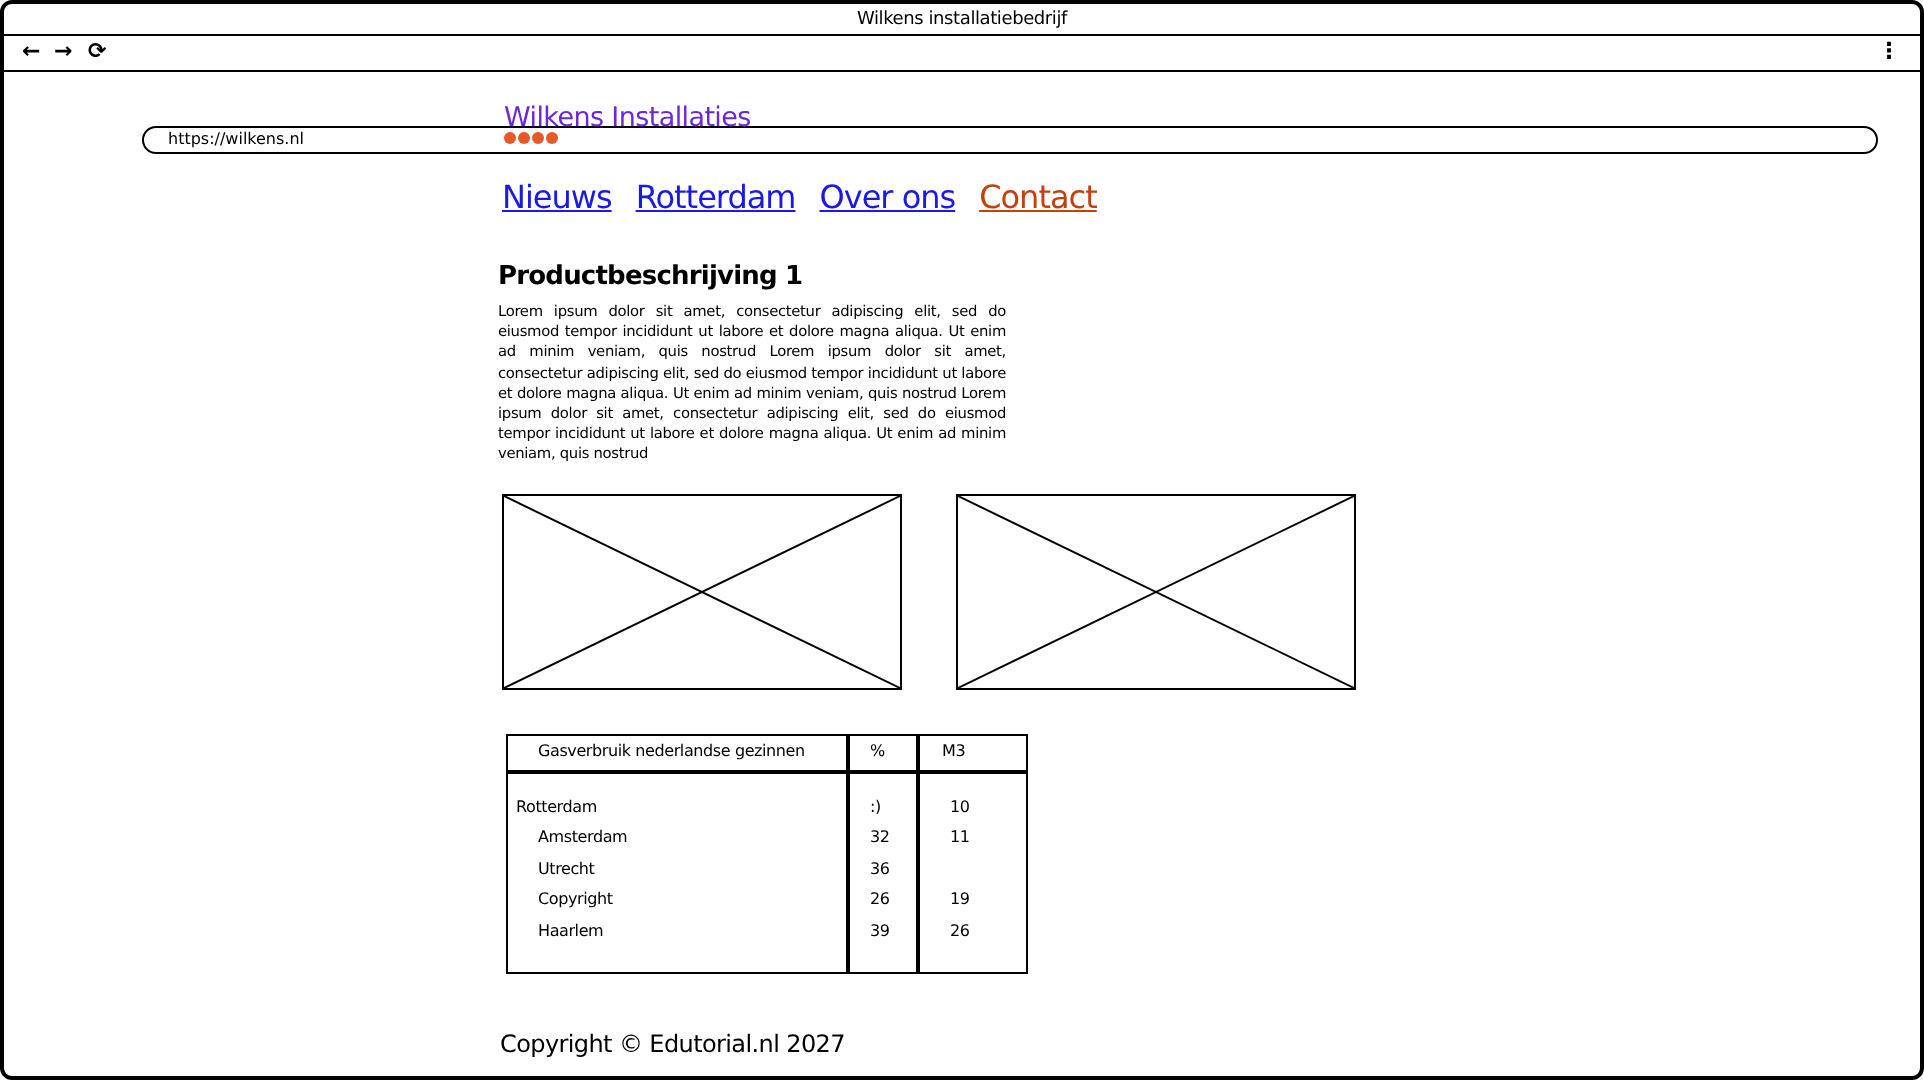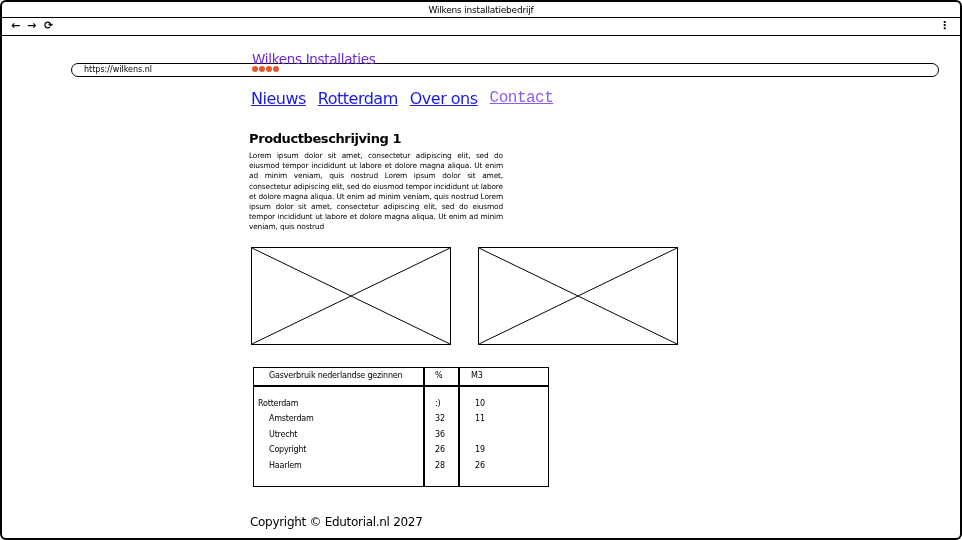--- a/index.html
+++ b/index.html
@@ -43,21 +43,21 @@
   .para {
     position: absolute; left: 247px; top: 149px; width: 254px;
     font-size: 7.4px; line-height: 10.2px; letter-spacing: -0.15px; text-align: justify;
   }
 
   .imgph { position: absolute; top: 245px; width: 200px; height: 98px; border: 1.5px solid #000; }
   .imgph svg { position: absolute; left: 0; top: 0; width: 100%; height: 100%; }
   .img1 { left: 249px; }
   .img2 { left: 476px; }
 
-  .table { position: absolute; left: 251px; top: 365px; width: 296px; height: 120px; border: 1.5px solid #000; }
+  .table { position: absolute; left: 251px; top: 365px; width: 261px; height: 120px; border: 1.5px solid #000; }
   .table .vline { position: absolute; top: 0; bottom: 0; width: 1.5px; background: #000; }
   .table .hline { position: absolute; left: 0; right: 0; top: 17px; height: 1.5px; background: #000; }
   .cell { position: absolute; font-size: 8px; line-height: 10px; letter-spacing: -0.2px; }
   .hdr { top: 3px; }
 
   .footer { position: absolute; left: 248px; top: 513px; font-size: 12px; letter-spacing: -0.3px; }
 </style>
 </head>
 <body>
 
@@ -79,21 +79,21 @@
       <span class="dot" style="background: rgb(232, 89, 42);"></span>
       <span class="dot" style="background: rgb(232, 89, 42);"></span>
       <span class="dot" style="background: rgb(232, 89, 42);"></span>
     </div>
   </div>
 
   <nav class="mainnav">
     <a style="color: rgb(26, 26, 230);">Nieuws</a>
     <a style="color: rgb(26, 26, 230);">Rotterdam</a>
     <a style="color: rgb(26, 26, 230); text-align: center;">Over ons</a>
-    <a style="color: #8b5cf6; font-family: Liberation Mono, monospace;">Contact</a>
+    <a style="color: #c2410c;">Contact</a>
   </nav>
 
   <h2 class="heading">Productbeschrijving 1</h2>
   <p class="para">Lorem ipsum dolor sit amet, consectetur adipiscing elit, sed do eiusmod tempor incididunt ut labore et dolore magna aliqua. Ut enim ad minim veniam, quis nostrud Lorem ipsum dolor sit amet, consectetur adipiscing elit, sed do eiusmod tempor incididunt ut labore et dolore magna aliqua. Ut enim ad minim veniam, quis nostrud Lorem ipsum dolor sit amet, consectetur adipiscing elit, sed do eiusmod tempor incididunt ut labore et dolore magna aliqua. Ut enim ad minim veniam, quis nostrud</p>
 
   <div class="imgph img1" title="image placeholder 1">
     <svg viewBox="0 0 200 98" preserveAspectRatio="none">
       <line x1="0" y1="0" x2="200" y2="98" stroke="#000" stroke-width="1"></line>
       <line x1="200" y1="0" x2="0" y2="98" stroke="#000" stroke-width="1"></line>
     </svg>
@@ -129,19 +129,19 @@
       <div class="cell" style="left:181px; top:62px">36</div>
       <div class="cell" style="left:221px; top:62px"></div>
     </div>
     <div>
       <div class="cell" style="left:15px; top:77px">Copyright</div>
       <div class="cell" style="left:181px; top:77px">26</div>
       <div class="cell" style="left:221px; top:77px">19</div>
     </div>
     <div>
       <div class="cell" style="left:15px; top:93px">Haarlem</div>
-      <div class="cell" style="left:181px; top:93px">28</div>
+      <div class="cell" style="left:181px; top:93px">39</div>
       <div class="cell" style="left:221px; top:93px">26</div>
     </div>
   </div>
 
   <div class="footer">Copyright © Edutorial.nl 2027</div>
 </div>
 
 </body></html>

